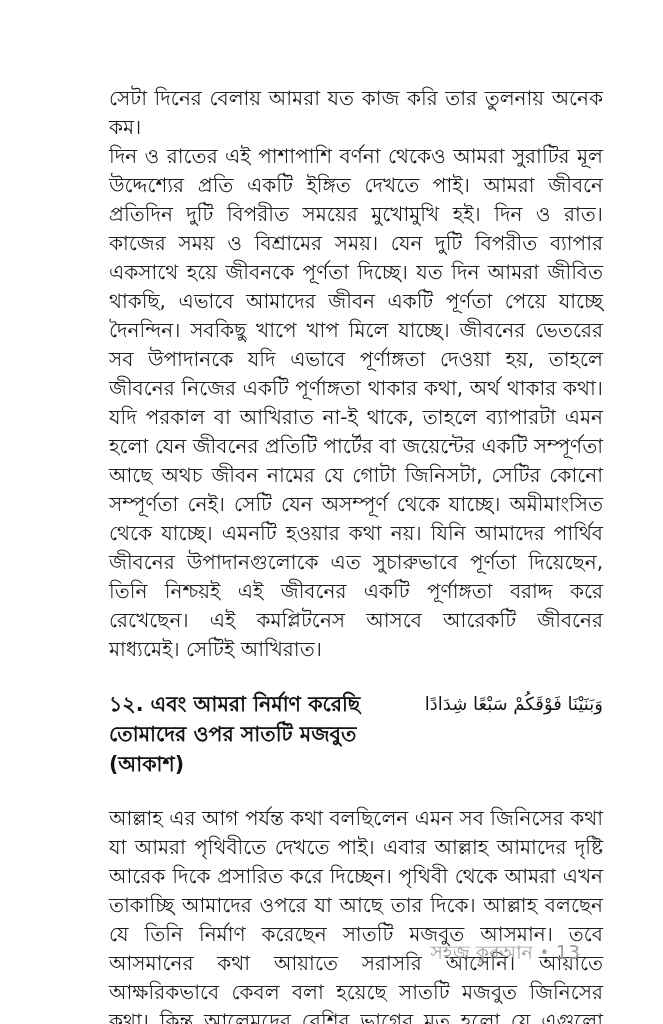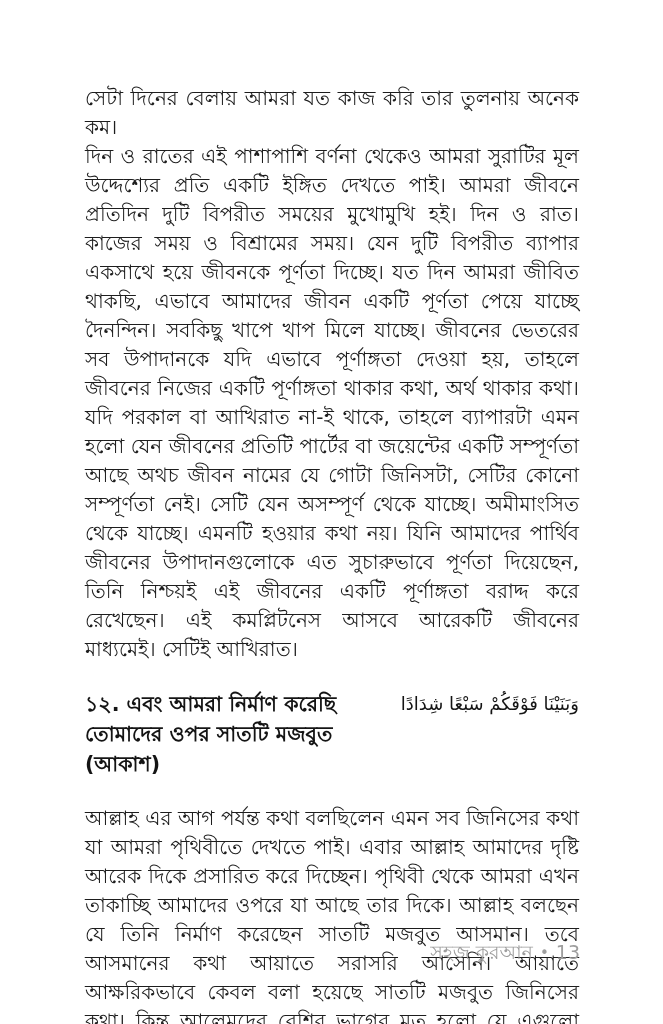--- a/index.html
+++ b/index.html
@@ -11,20 +11,21 @@
     height: 1024px;
     background: #ffffff;
     overflow: hidden;
     position: relative;
     font-family: "DejaVu Sans", "Liberation Sans", sans-serif;
   }
   .page {
     position: absolute;
     inset: 0;
     background: #ffffff;
+    margin-left: 24px;
   }
   .content {
     position: absolute;
     top: 84px;
     left: 85px;
     width: 494px;
     color: #1d1d1d;
   }
   .para {
     font-size: 20px;

